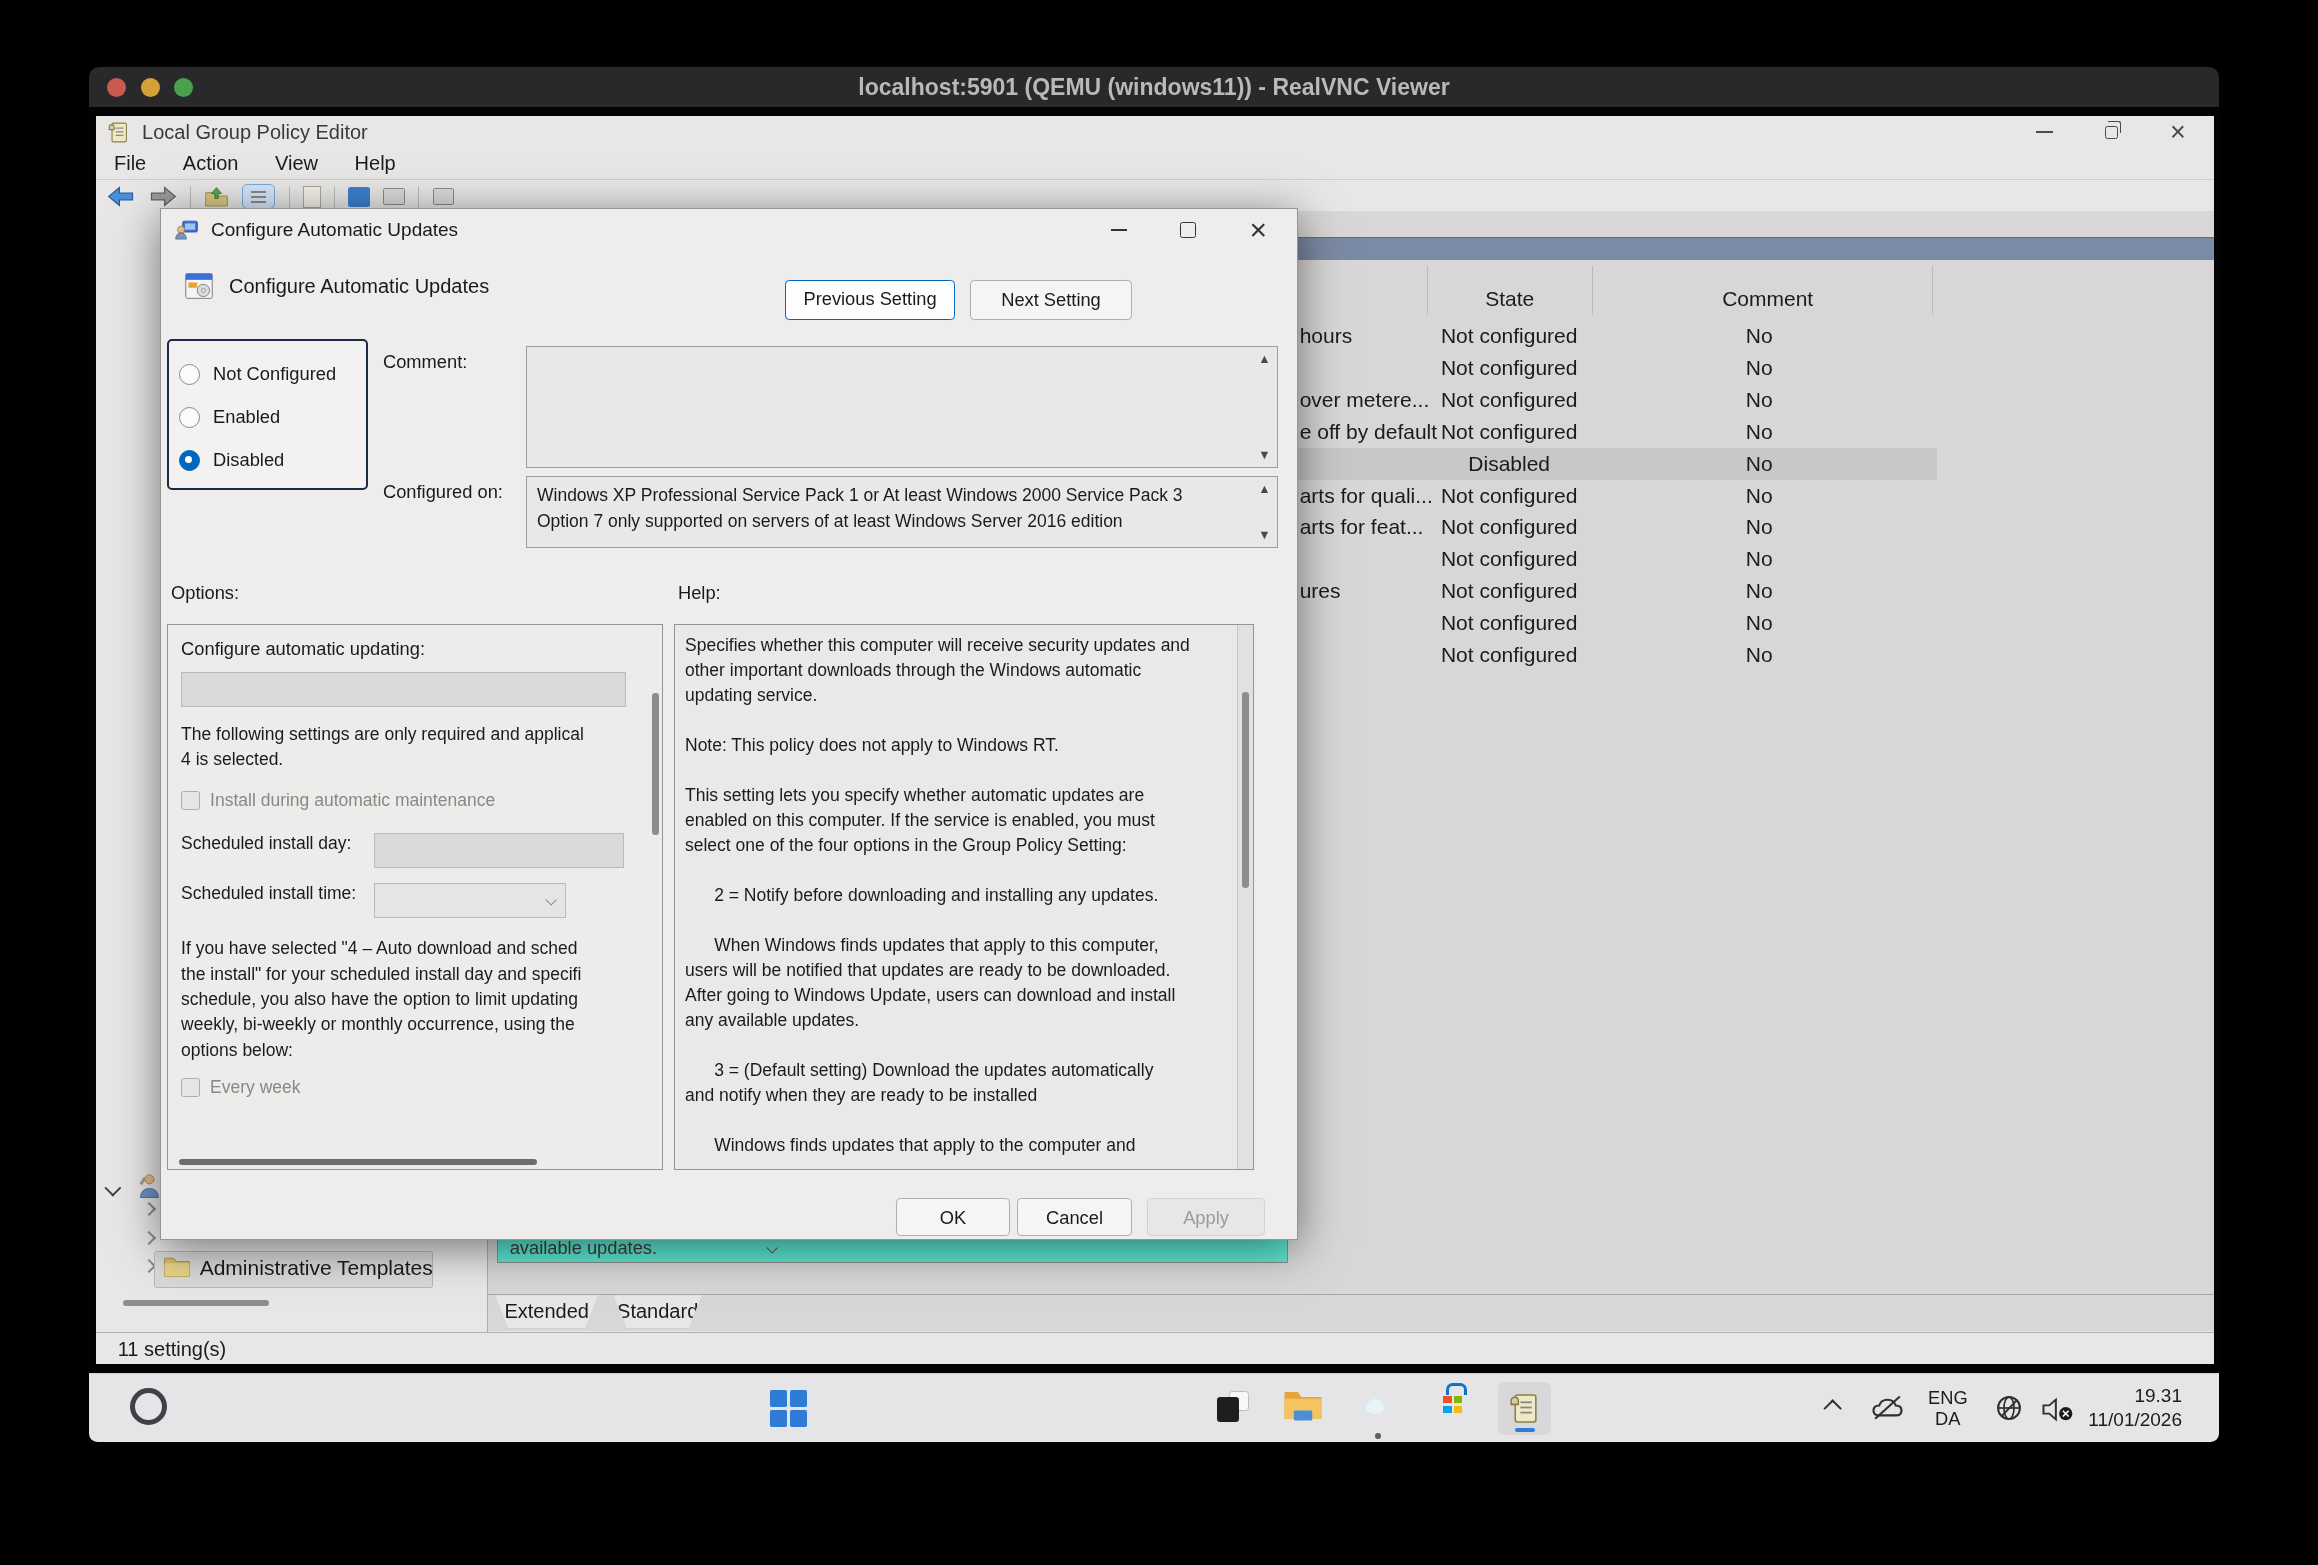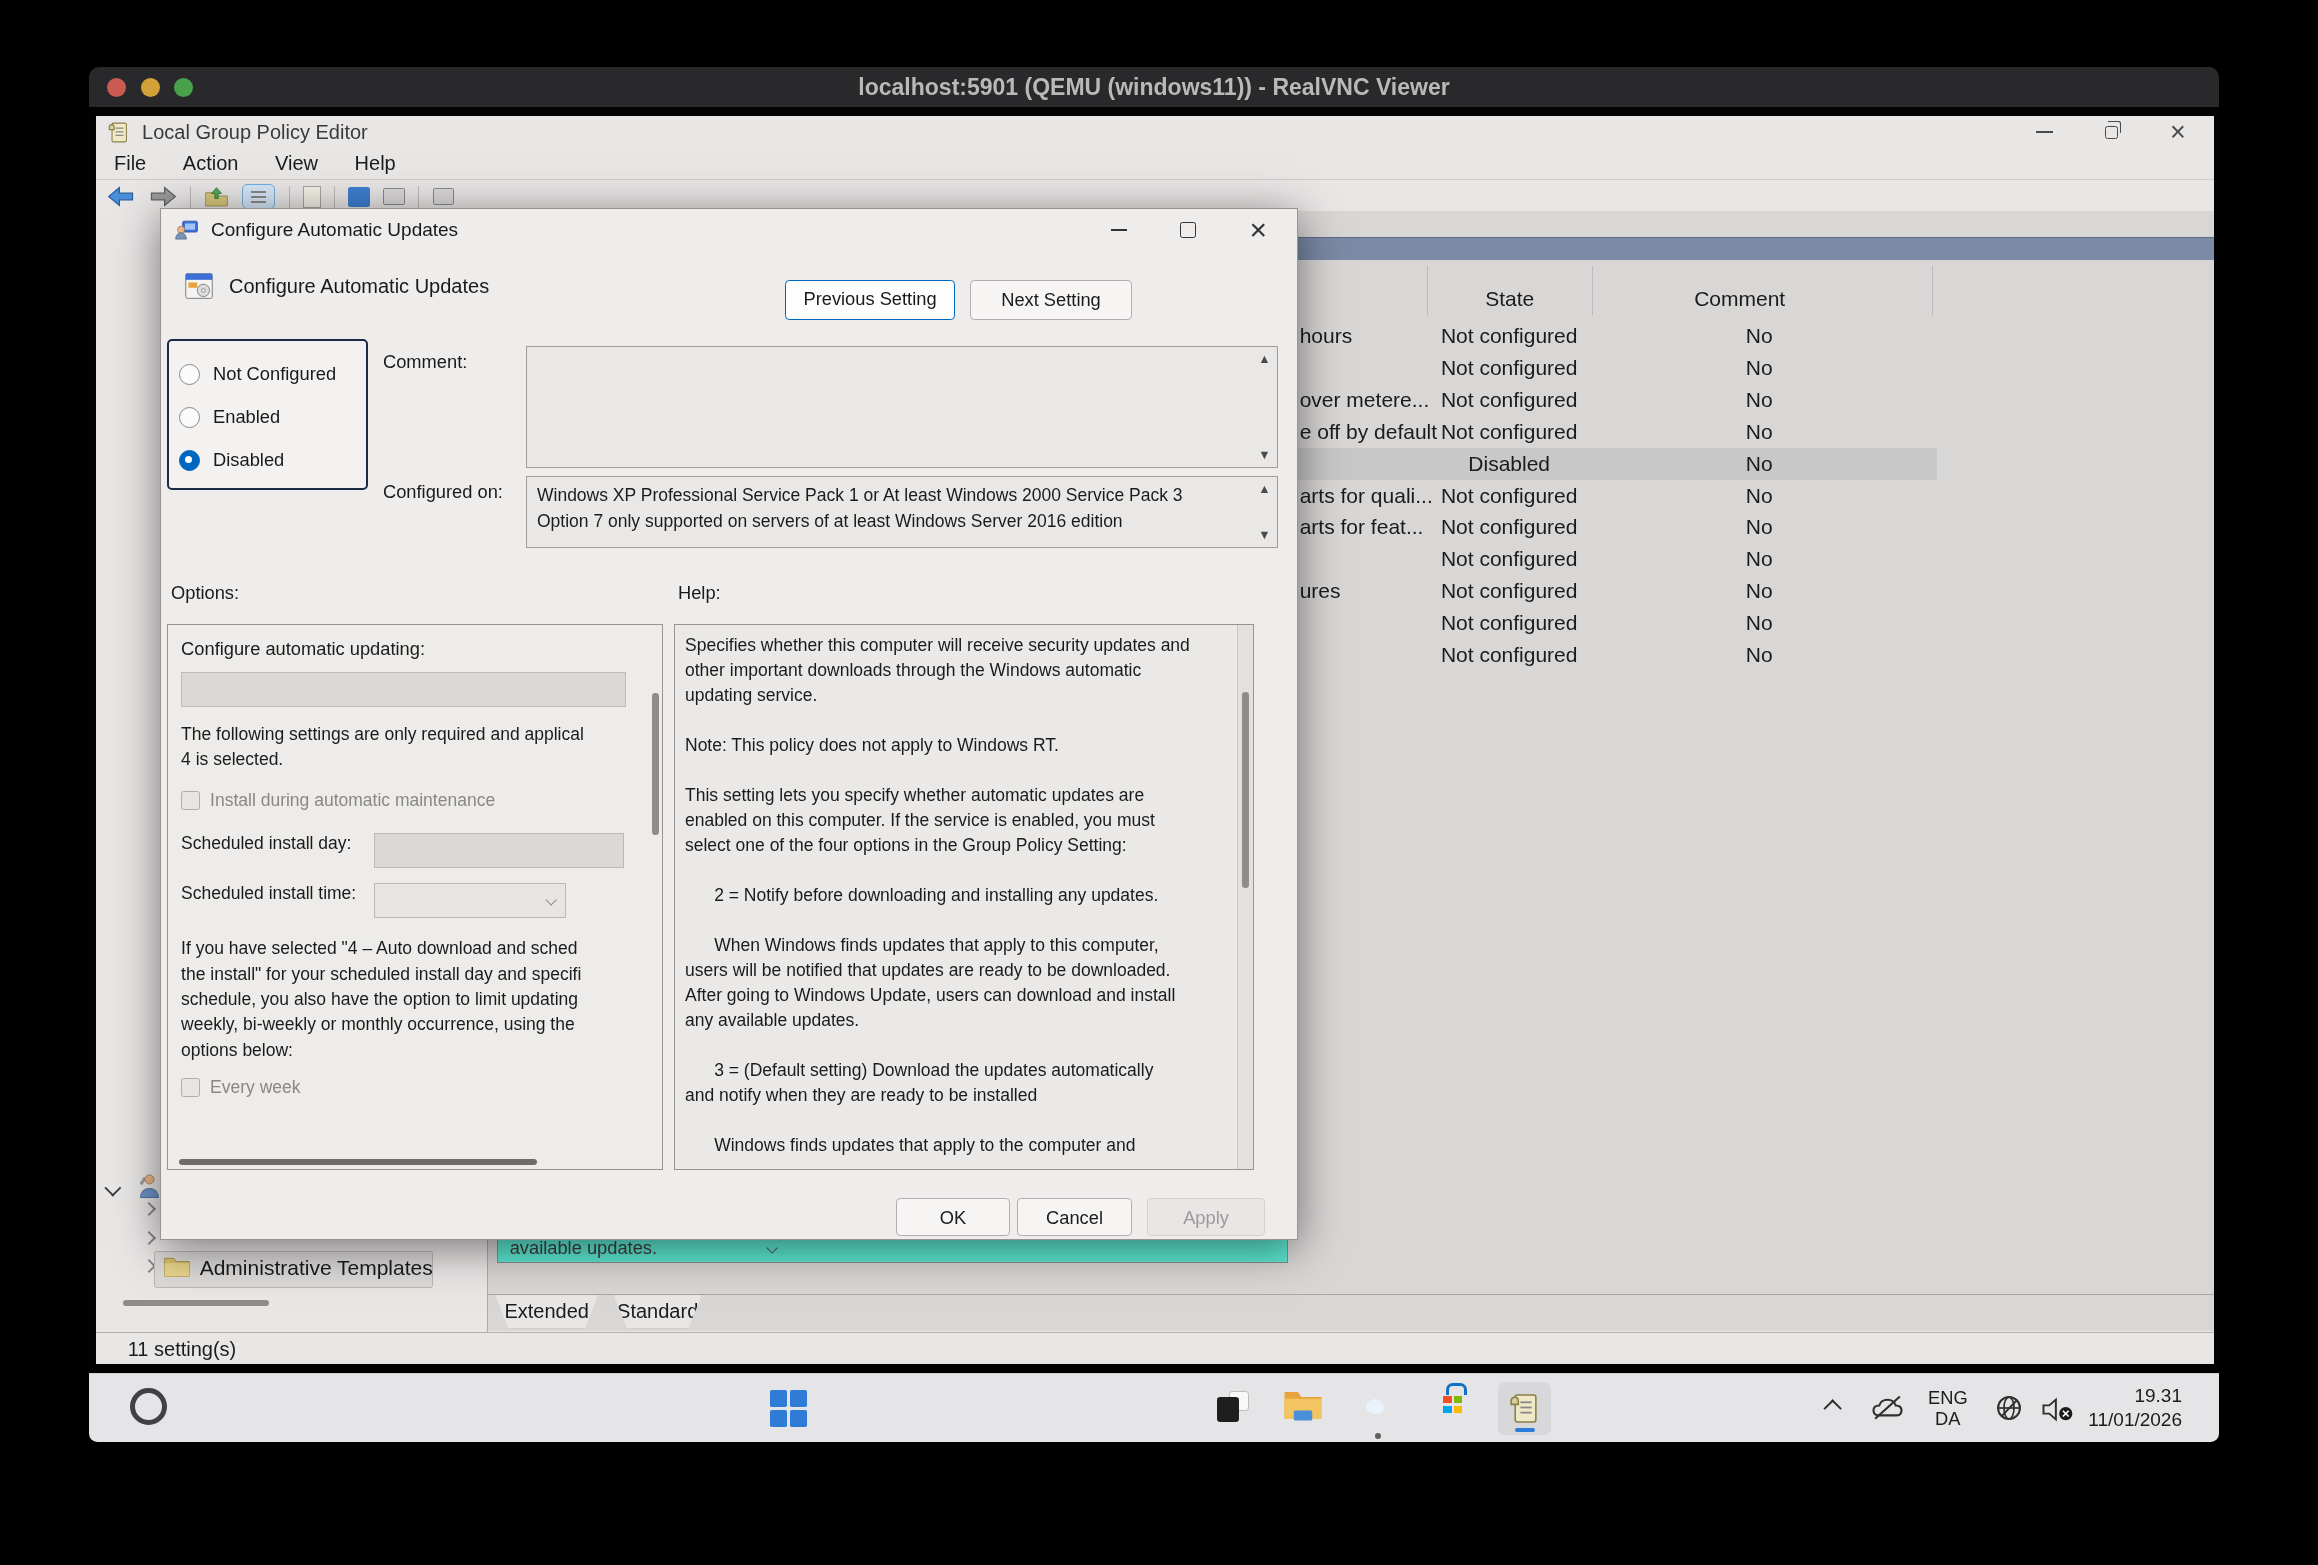--- a/index.html
+++ b/index.html
@@ -34,38 +34,38 @@
   .tb-doc { width:18.3px; height:21.7px; background:#f2f0e6; border:0.8px solid #a8a6a0; }
   .tb-blue { width:21.7px; height:20px; background:#3d7fd0; border-radius:2.5px; }
   .tb-gray { width:21.7px; height:16.7px; border:1.7px solid #8a8888; border-radius:1.7px; background:#dcdad9; }
 
   
   .tree-pane { position:absolute; left:0; top:95px; width:392px; bottom:32px; background:#e9e7e6; border-right:0.8px solid #aeacab; }
   .list-pane { position:absolute; left:392px; top:95px; right:0; bottom:69px; background:#d9d7d6; overflow:hidden; }
   .band { position:absolute; left:0; top:26px; width:100%; height:23px; background:#7b8aa5; border-top:1.7px solid #5c6b88; }
   .col-header { position:absolute; top:73px; height:30px; font-size:21px; color:#1b1b1b; text-align:center; line-height:30px; }
   .hdr-state { left:939px; width:166px; }
-  .hdr-comment { left:1076px; width:340px;padding-left:12px; }
+  .hdr-comment { left:1104px; width:340px;padding-left:12px; }
   .hsep { position:absolute; top:55px; height:49px; width:0.8px; background:#bcbaba; }
   .lrow { position:absolute; left:0; width:1449px; height:32px; font-size:21px; color:#1b1b1b; line-height:32px; }
   .lrow.selected { background:#c8c8c8; }
   .lname { position:absolute; left:812px; white-space:nowrap; }
   .lstate { position:absolute; left:938px; width:167px; text-align:center; }
   .lcomment { position:absolute; left:1188px; width:167px; text-align:center; }
 
   
   .chev-down { position:absolute; width:11.7px; height:11.7px; border-right:2.5px solid #3c3c3c; border-bottom:2.5px solid #3c3c3c; transform:rotate(45deg); }
   .chev-right { position:absolute; width:10px; height:10px; border-right:2.5px solid #8a8886; border-top:2.5px solid #8a8886; transform:rotate(45deg); }
   .tree-sel { position:absolute; left:58px; top:1139px; width:279px; height:37px; background:#dcdad9; border:0.8px solid #b9b7b6; border-radius:2.5px; }
   .tree-label { position:absolute; left:104px; top:1144px; font-size:21px; color:#1b1b1b; }
   .tree-hscroll { position:absolute; left:27.5px; top:1188px; width:146px; height:5.8px; background:#8f8d8c; border-radius:3.3px; }
 
   .tabs-row { position:absolute; left:392px; right:0; top:1178px; height:37px; background:#d9d7d6; border-top:0.8px solid #a9a7a6; }
   .tab { position:absolute; top:0; height:33px; background:#e9e7e6; clip-path:polygon(0 0,100% 0,calc(100% - 13.3px) 100%,13.3px 100%); text-align:center; line-height:32px; font-size:20px; color:#1b1b1b; filter:drop-shadow(0 0 0.8px #8a8886); }
-  .statusbar { position:absolute; left:0; bottom:0; width:100%; height:32px; background:#e9e7e6; border-top:0.8px solid #b3b1b0; font-size:20px; color:#1c1c1c; line-height:32px; padding-left:32px; }
+  .statusbar { position:absolute; left:0; bottom:0; width:100%; height:32px; background:#e9e7e6; border-top:0.8px solid #b3b1b0; font-size:20px; color:#1c1c1c; line-height:32px; padding-left:22px; }
 
   
   .snippet-box { position:absolute; left:408px; top:1126px; width:791px; height:30px; background:#5eead4; border:0.8px solid #8f8d8c; z-index:2; }
   .snippet-text { position:absolute; left:11.7px; bottom:3.3px; font-size:18.3px; color:#3f3d3c; }
   .snippet-chev { position:absolute; right:511px; bottom:10px; width:8.3px; height:8.3px; border-right:1.7px solid #555; border-bottom:1.7px solid #555; transform:rotate(45deg); }
 
   
   .dialog { position:absolute; left:71px; top:101px; width:1138px; height:1032px; background:#efedec; border:0.8px solid #979593; box-shadow:0 8.3px 42px rgba(0,0,0,.5); z-index:5; }
   .dlg-titlebar { position:absolute; left:0; top:0; width:100%; height:42px; display:flex; align-items:center; }
   .dlg-title { margin-left:13.3px; display:flex; align-items:center; gap:11.7px; font-size:19px; color:#1a1a1a; }

